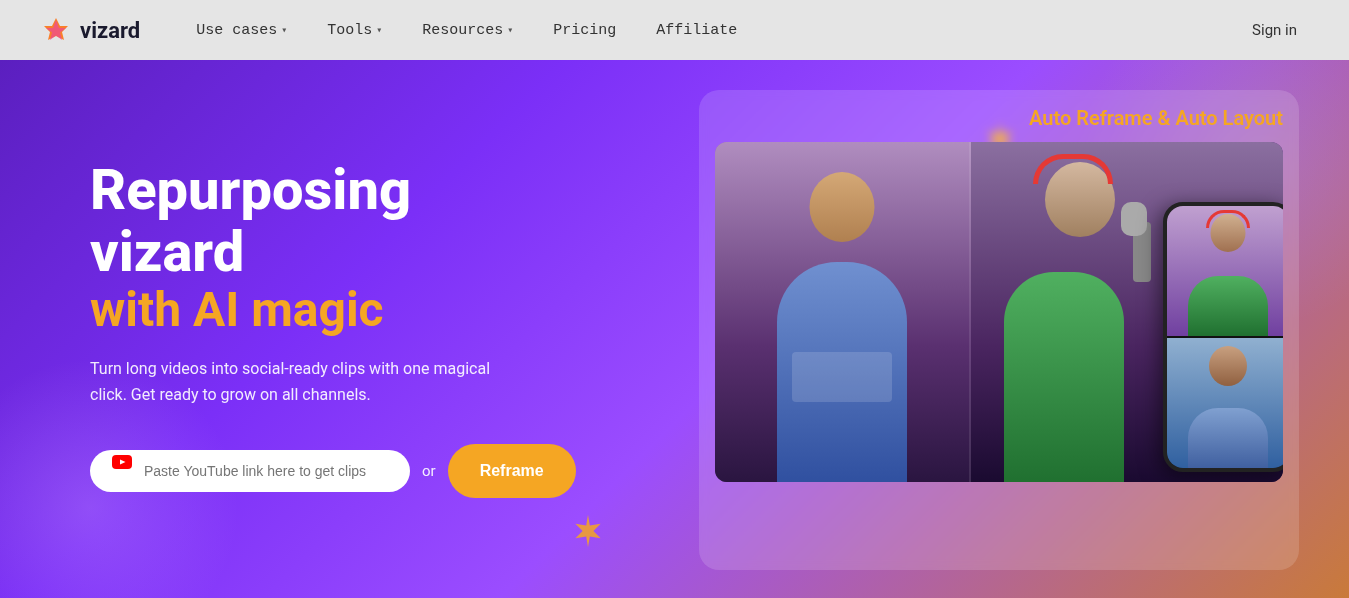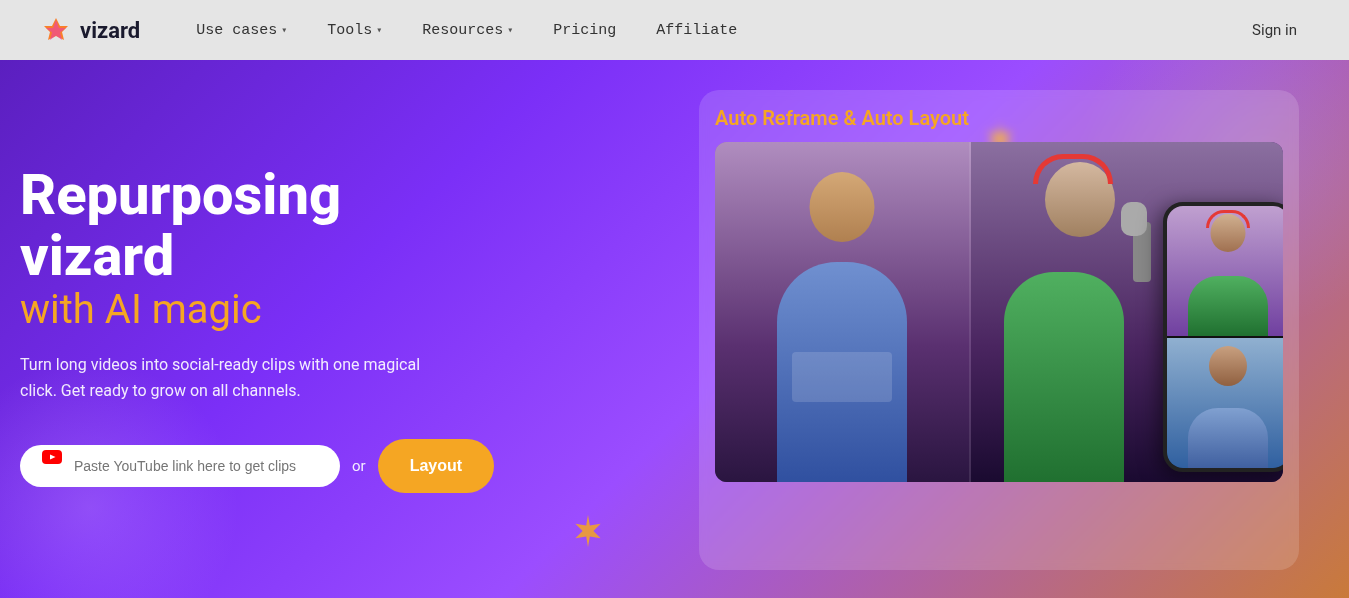--- a/index.html
+++ b/index.html
@@ -97,35 +97,35 @@
       position: absolute;
       color: #f5a623;
       font-size: 32px;
       opacity: 0.85;
     }
     .deco-tl { top: 60px; right: 330px; font-size: 36px; }
     .deco-br { bottom: 40px; left: 570px; font-size: 36px; }
 
     
     .hero-left {
+      padding-left: 90px;
       max-width: 580px;
       z-index: 2;
-      margin-left: 20px;
     }
     .hero-headline {
       font-size: 56px;
       font-weight: 800;
       color: #fff;
       line-height: 1.1;
       margin-bottom: 8px;
     }
     .hero-headline-accent {
       color: #f5a623;
-      font-size: 40px;
-      font-weight: 400;
+      font-size: 48px;
+      font-weight: 700;
       line-height: 1.1;
       display: block;
     }
     .hero-sub {
       font-size: 16px;
       color: rgba(255,255,255,0.9);
       line-height: 1.6;
       margin-top: 20px;
       margin-bottom: 36px;
       max-width: 440px;
@@ -182,20 +182,21 @@
       height: 480px;
       z-index: 2;
     }
     .video-card {
       background: rgba(255,255,255,0.15);
       border-radius: 20px;
       padding: 16px;
       width: 100%;
       height: 100%;
       backdrop-filter: blur(4px);
+      text-align: right;
     }
     .video-card-label {
       font-size: 20px;
       font-weight: 600;
       color: #fff;
       margin-bottom: 12px;
     }
     .video-card-label span {
       color: #f5a623;
     }
@@ -350,21 +351,21 @@
 
     <div class="hero-input-row">
       <div class="yt-input-wrapper">
         <svg class="yt-icon" viewBox="0 0 24 24" fill="none">
           <rect x="2" y="5" width="20" height="14" rx="4" fill="#FF0000"></rect>
           <path d="M10 9.5 L15.5 12 L10 14.5 Z" fill="white"></path>
         </svg>
         <input class="yt-input" type="text" placeholder="Paste YouTube link here to get clips" style="">
       </div>
       <span class="or-text">or</span>
-      <button class="upload-btn">Layout</button>
+      <button class="upload-btn">Reframe</button>
     </div>
   </div>
 
   <div class="hero-right">
     <div class="video-card">
       <div class="video-card-label">
         <span>Auto Reframe </span><span style="color:#f5a623">&amp; Auto Layout</span>
       </div>
       <div class="video-main">
         <div class="video-people">

